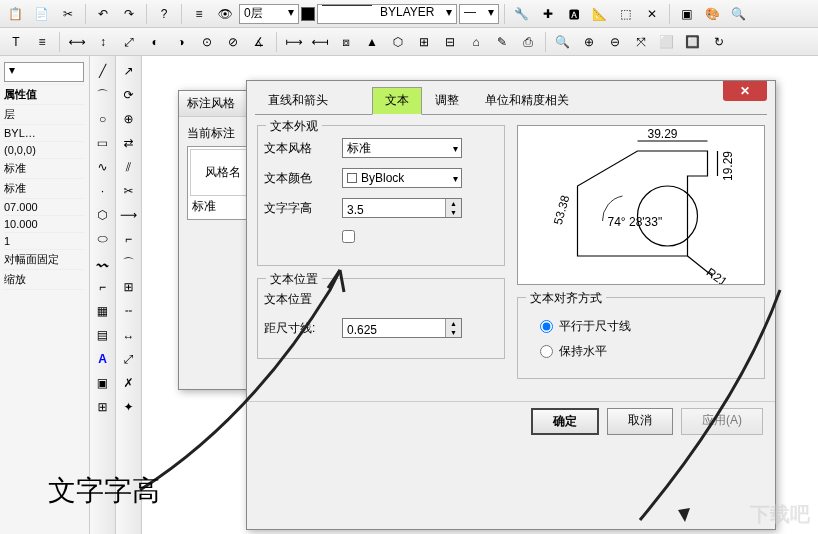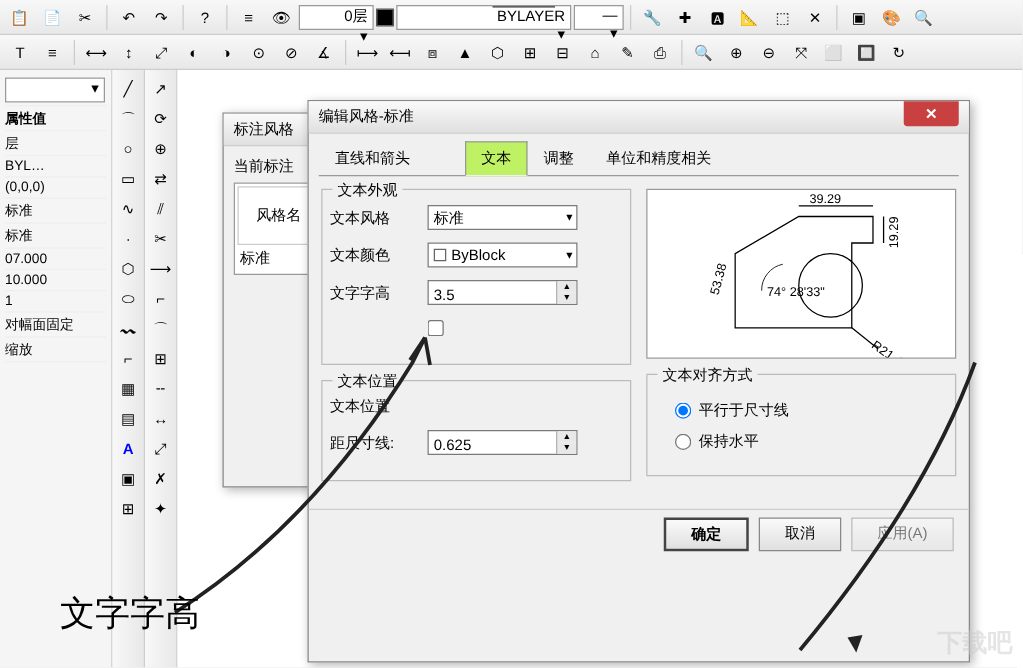--- a/index.html
+++ b/index.html
@@ -1,21 +1,21 @@
 <!DOCTYPE html>
 <html><head>
   <meta charset="utf-8">
   <style>
     * { margin: 0; padding: 0; box-sizing: border-box; font-family: "Microsoft YaHei", SimSun, sans-serif; font-size: 12px; }
     body { width: 818px; height: 534px; background: #f0f0f0; overflow: hidden; position: relative; }
     
     .toolbar { display: flex; align-items: center; background: linear-gradient(#f8f8f8, #e8e8e8); border-bottom: 1px solid #ccc; height: 28px; padding: 0 4px; gap: 2px; }
     .tb-btn { width: 24px; height: 22px; border: 1px solid transparent; display: flex; align-items: center; justify-content: center; cursor: pointer; }
     .tb-sep { width: 1px; height: 20px; background: #ccc; margin: 0 3px; }
-    .dropdown { height: 20px; border: 1px solid #999; background: white; padding: 0 4px; display: flex; align-items: flex-end; min-width: 60px; flex-direction: column; }
+    .dropdown { height: 20px; border: 1px solid #999; background: white; padding: 0 4px; display: flex; align-items: flex-start; min-width: 60px; }
     .dropdown.long { min-width: 140px; }
     .color-sw { width: 14px; height: 14px; background: black; border: 1px solid #666; }
     
     .main-area { display: flex; height: calc(100% - 56px); }
     .left-panel { width: 90px; background: #f5f5f5; border-right: 1px solid #ccc; padding: 4px; }
     .prop-row { font-size: 11px; padding: 2px 0; border-bottom: 1px solid #eee; }
     
     .tool-palette { width: 26px; background: linear-gradient(90deg,#f8f8f8,#e8e8e8); border-right: 1px solid #ccc; display: flex; flex-direction: column; align-items: center; padding-top: 4px; gap: 2px; }
     .palette-ico { width: 22px; height: 22px; display: flex; align-items: center; justify-content: center; cursor: pointer; }
     
@@ -38,21 +38,21 @@
     .groupbox { border: 1px solid #bbb; padding: 12px 6px 10px; margin-bottom: 12px; position: relative; }
     .groupbox .gtitle { position: absolute; top: -8px; left: 8px; background: #f0f0f0; padding: 0 4px; }
     .form-row { display: flex; align-items: center; margin-bottom: 10px; gap: 8px; }
     .form-row label { width: 70px; }
     .combo { border: 1px solid #7a7a7a; background: white; height: 20px; padding: 0 4px; display: flex; align-items: center; width: 120px; position: relative; }
     .combo::after { content: "▾"; position: absolute; right: 3px; font-size: 10px; }
     .spin { border: 1px solid #7a7a7a; background: white; height: 20px; padding: 0 4px; display: flex; align-items: flex-end; width: 120px; position: relative; }
     .spin-btns { position: absolute; right: 0; top: 0; width: 16px; height: 100%; border-left: 1px solid #999; display: flex; flex-direction: column; }
     .spin-btns span { flex: 1; background: #e8e8e8; display: flex; align-items: center; justify-content: center; font-size: 7px; }
     
-    .preview { border: 1px solid #999; background: white; height: 136px; position: relative; margin-bottom: 12px; padding-left: 13px; }
+    .preview { border: 1px solid #999; background: white; height: 160px; position: relative; margin-bottom: 12px; padding-left: 13px; }
     .radio-row { display: flex; align-items: center; gap: 6px; margin: 8px 0 8px 16px; }
     
     .dlg-buttons { display: flex; justify-content: flex-end; gap: 8px; padding: 6px 12px; border-top: 1px solid #ccc; }
     .btn { padding: 3px 20px; border: 1px solid #888; background: linear-gradient(#fafafa,#e0e0e0); cursor: pointer; }
     .btn.hi { font-weight: bold; border: 2px solid #444; }
     
     .annotation { position: absolute; font-family: "KaiTi","STKaiti",serif; font-size: 28px; z-index: 50; pointer-events: none; }
     .arrow-svg { position: absolute; z-index: 49; pointer-events: none; }
     .watermark { position: absolute; right: 8px; bottom: 6px; font-size: 20px; color: #ccc; opacity: 0.5; font-weight: bold; z-index: 60; pointer-events: none; }
     
@@ -194,21 +194,20 @@
   <div style="padding:8px">
     <div>当前标注</div>
     <div style="border:1px solid #999;margin-top:4px;padding:2px;background:white">
       <div style="border:1px solid #ccc;padding:14px">风格名</div>
       <div style="padding:2px">标准</div>
     </div>
   </div>
 </div>
 
 <div class="dialog dialog2">
-  <div class="dlg-title">编辑风格-标准</div>
   <div class="close-btn">✕</div>
 
   <div class="tabs">
     <div class="tab">直线和箭头</div>
     <div class="tab active">文本</div>
     <div class="tab">调整</div>
     <div class="tab">单位和精度相关</div>
   </div>
 
   <div class="dlg-body">

